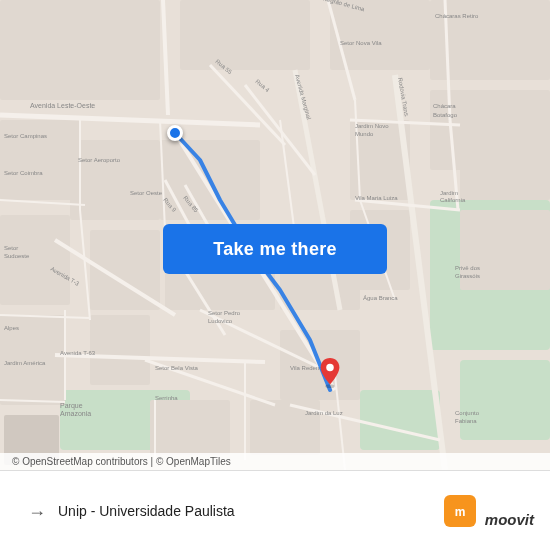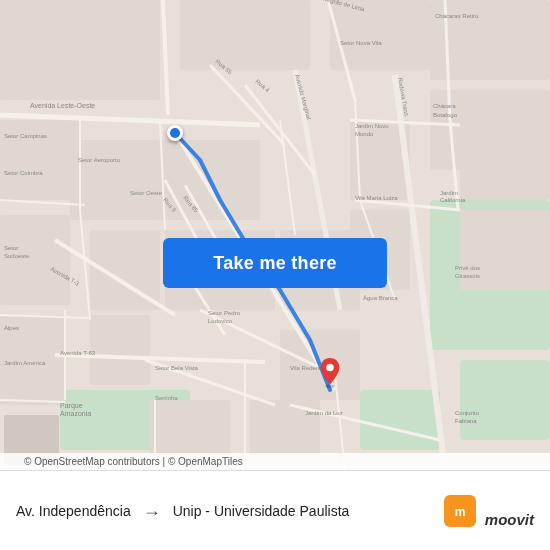--- a/index.html
+++ b/index.html
@@ -25,26 +25,26 @@
 
     
     #map-svg {
       width: 100%;
       height: 100%;
     }
 
     
     #button-container {
       position: absolute;
-      top: 222px;
+      top: 216px;
       left: 163px;
       width: 224px;
       height: 66px;
       display: flex;
-      align-items: flex-end;
+      align-items: center;
       justify-content: center;
       z-index: 10;
     }
 
     #take-me-there-btn {
       background: #1a73e8;
       color: white;
       border: none;
       border-radius: 6px;
       width: 224px;
@@ -55,21 +55,21 @@
       letter-spacing: 0.3px;
     }
 
     
     #attribution-bar {
       position: absolute;
       bottom: 80px;
       left: 0;
       width: 550px;
       background: rgba(255,255,255,0.85);
-      padding: 3px 24px;
+      padding: 3px 12px;
       font-size: 10px;
       color: #555;
       z-index: 5;
     }
 
     
     #bottom-bar {
       position: absolute;
       bottom: 0;
       left: 0;
@@ -309,21 +309,20 @@
 
 <div id="button-container">
   <button id="take-me-there-btn">Take me there</button>
 </div>
 
 <div id="attribution-bar">
   <span>© OpenStreetMap contributors | © OpenMapTiles</span>
 </div>
 
 <div id="bottom-bar">
-  <span id="origin-text">Av. Independência</span>
   <span id="arrow-icon">→</span>
   <span id="destination-text">Unip - Universidade Paulista</span>
   <div id="moovit-logo">
     <div id="moovit-icon">
       <svg viewBox="0 0 22 22" xmlns="http://www.w3.org/2000/svg">
         <rect width="22" height="22" fill="#f7941d" rx="4"></rect>
         <text x="11" y="16" text-anchor="middle" fill="white" font-size="12" font-weight="bold" font-family="Arial">m</text>
       </svg>
     </div>
     <span id="moovit-wordmark" style="font-size:15px;font-weight:bold;color:#333;font-style:italic;margin-left:5px;">moovit</span>

